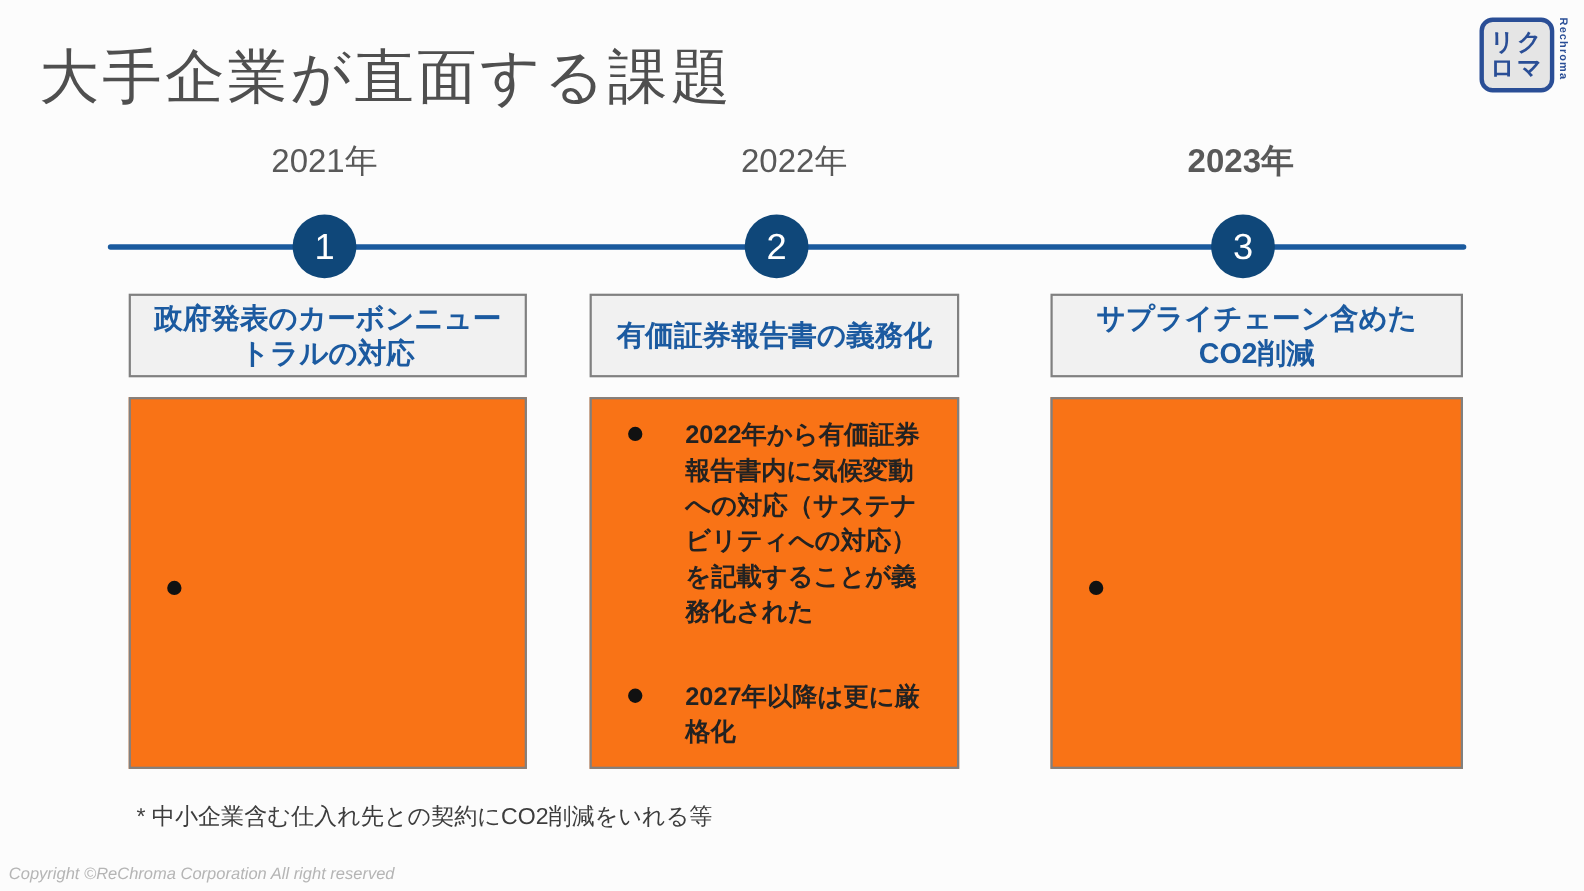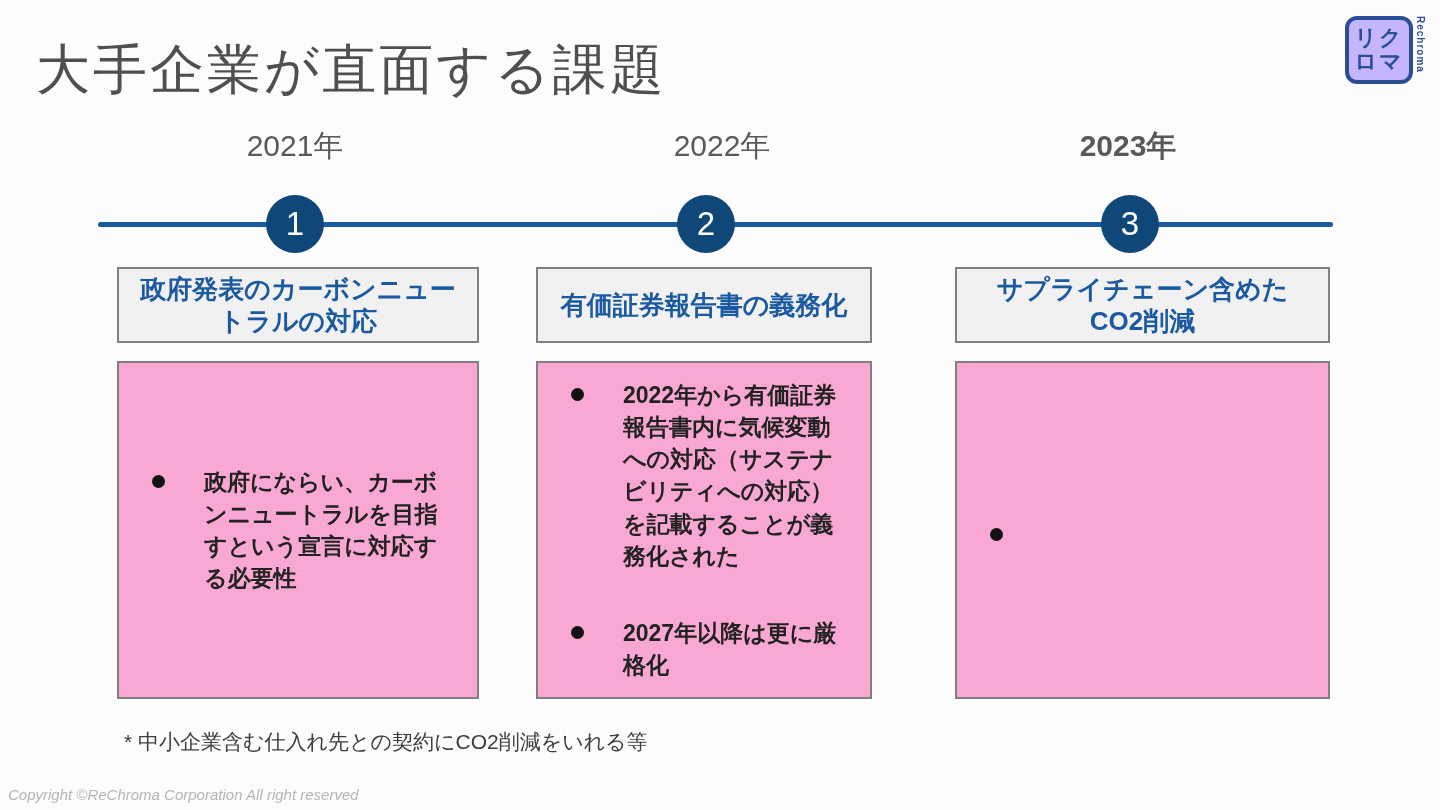--- a/index.html
+++ b/index.html
@@ -9,21 +9,21 @@
     font-family:"Liberation Sans","DejaVu Sans",sans-serif;
   }
   .title {
     position:absolute; left:36px; top:34px; margin:0;
     font-size:54px; font-weight:400; color:#4f4f4f; letter-spacing:3px;
   }
   
   .logo { position:absolute; top:16px; right:14px; display:flex; align-items:flex-start; }
   .logo-box {
     width:60px; height:60px; border:4px solid #2a4e96; border-radius:12px;
-    background:#c4b5fd; display:flex; flex-direction:column; align-items:center; justify-content:center;
+    background:#e5e5e5; display:flex; flex-direction:column; align-items:center; justify-content:center;
     color:#2a4e96; font-weight:700; font-size:22px; line-height:1.1; letter-spacing:2px;
   }
   .logo-side {
     writing-mode:vertical-rl; font-size:10px; font-weight:700; color:#2a4e96;
     height:68px; margin-left:2px; letter-spacing:1px;
   }
   
   .tline { position:absolute; left:98px; top:222px; width:1235px; height:5px; background:#1a5a9e; border-radius:3px; }
   .year { position:absolute; top:126px; width:200px; text-align:center; font-size:30px; color:#595959; }
   .y1 { left:195px; } .y2 { left:622px; } .y3 { left:1028px;font-weight:bold; }
@@ -37,21 +37,21 @@
   .colA { left:117px; width:362px; } .colB { left:536px; width:336px; } .colC { left:955px; width:375px; }
   .hbox {
     position:absolute; top:267px; height:76px; box-sizing:border-box;
     background:#f1f1f1; border:2px solid #808080;
     display:flex; align-items:center; justify-content:center;
     text-align:center; font-weight:700; color:#1b5aa0; font-size:26px; line-height:1.25;
     white-space:pre-line;
   }
   .bbox {
     position:absolute; top:361px; height:338px; box-sizing:border-box;
-    background:#f9a8d4; border:2px solid #808080;
+    background:#f97316; border:2px solid #808080;
     display:flex; flex-direction:column; justify-content:center; padding:12px 0;
   }
   .bullet {
     display:flex; align-items:flex-start;
     padding-left:33px; padding-right:20px;
     font-size:23px; line-height:1.4; color:#222222; font-weight:700;
   }
   .bullet + .bullet { margin-top:45px; }
   .dot { flex:none; width:13px; height:13px; border-radius:50%; background:#111111; margin:9px 39px 0 0; }
   .btext { flex:1; }
@@ -83,21 +83,20 @@
 
 <div class="hbox colA">政府発表のカーボンニュー
 トラルの対応</div>
 <div class="hbox colB">有価証券報告書の義務化</div>
 <div class="hbox colC">サプライチェーン含めた
 CO2削減</div>
 
 <div class="bbox colA">
   <div class="bullet">
     <span class="dot"></span>
-    <span class="btext">政府にならい、カーボンニュートラルを目指すという宣言に対応する必要性</span>
   </div>
 </div>
 
 <div class="bbox colB">
   <div class="bullet">
     <span class="dot"></span>
     <span class="btext">2022年から有価証券報告書内に気候変動への対応（サステナビリティへの対応）を記載することが義務化された</span>
   </div>
   <div class="bullet">
     <span class="dot"></span>

